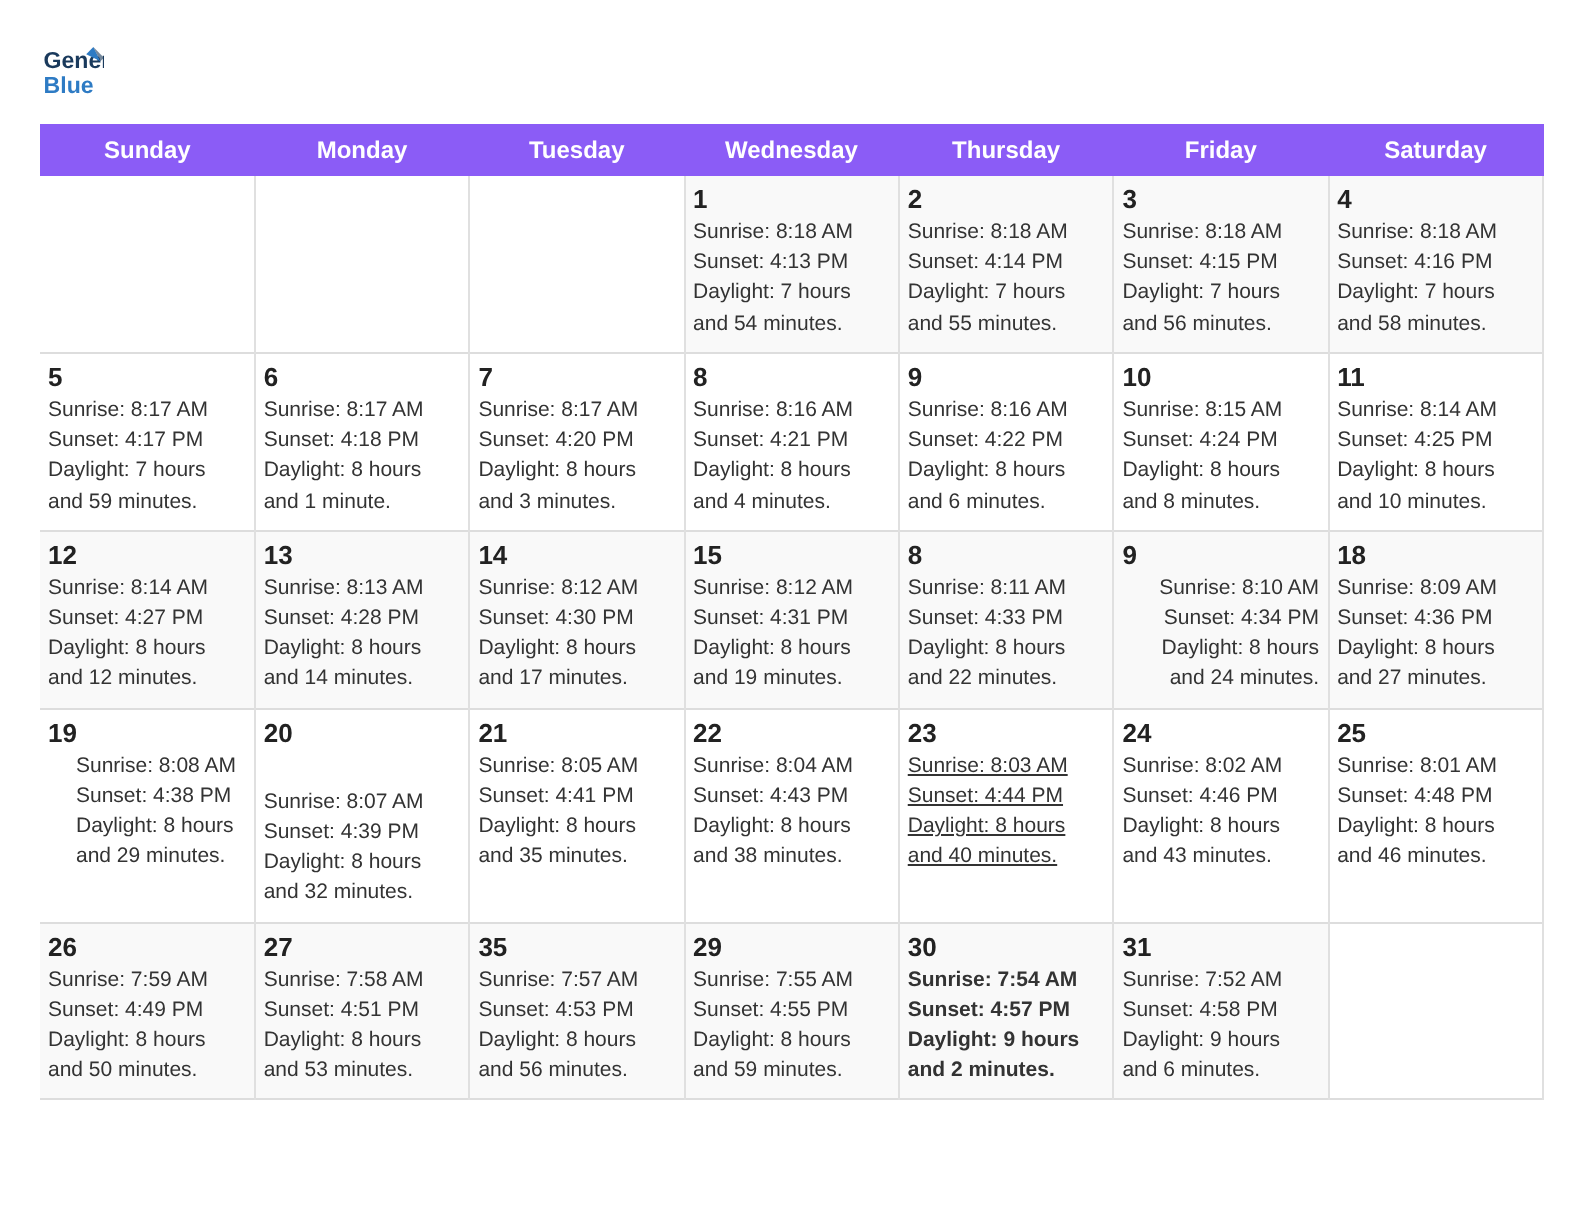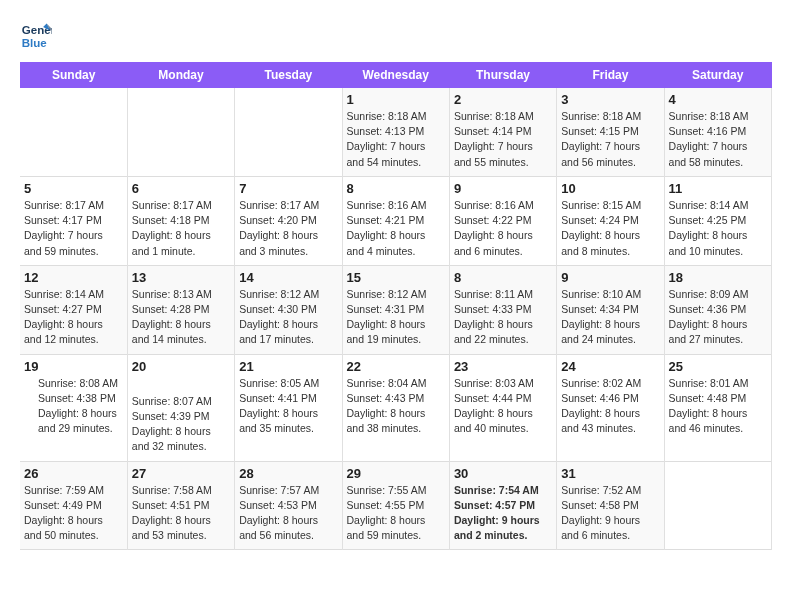--- a/index.html
+++ b/index.html
@@ -231,21 +231,21 @@
         </td>
         <td>
           <span class="day-number">8</span>
           <div class="day-info" style="white-space: pre-line;">Sunrise: 8:11 AM
 Sunset: 4:33 PM
 Daylight: 8 hours
 and 22 minutes.</div>
         </td>
         <td>
           <span class="day-number">9</span>
-          <div class="day-info" style="white-space: pre-line;">Sunrise: 8:10 AM
+          <div class="day-info" style="white-space: pre-line; text-align: right;">Sunrise: 8:10 AM
 Sunset: 4:34 PM
 Daylight: 8 hours
 and 24 minutes.</div>
         </td>
         <td>
           <span class="day-number">18</span>
           <div class="day-info" style="white-space: pre-line;">Sunrise: 8:09 AM
 Sunset: 4:36 PM
 Daylight: 8 hours
 and 27 minutes.</div>
@@ -275,21 +275,21 @@
         </td>
         <td>
           <span class="day-number">22</span>
           <div class="day-info" style="white-space: pre-line;">Sunrise: 8:04 AM
 Sunset: 4:43 PM
 Daylight: 8 hours
 and 38 minutes.</div>
         </td>
         <td>
           <span class="day-number">23</span>
-          <div class="day-info" style="white-space: pre-line;">Sunrise: 8:03 AM
+          <div class="day-info" style="white-space: pre-line; text-decoration: underline;">Sunrise: 8:03 AM
 Sunset: 4:44 PM
 Daylight: 8 hours
 and 40 minutes.</div>
         </td>
         <td>
           <span class="day-number">24</span>
           <div class="day-info" style="white-space: pre-line;">Sunrise: 8:02 AM
 Sunset: 4:46 PM
 Daylight: 8 hours
 and 43 minutes.</div>
@@ -311,21 +311,21 @@
 and 50 minutes.</div>
         </td>
         <td>
           <span class="day-number">27</span>
           <div class="day-info" style="white-space: pre-line;">Sunrise: 7:58 AM
 Sunset: 4:51 PM
 Daylight: 8 hours
 and 53 minutes.</div>
         </td>
         <td>
-          <span class="day-number">28</span>
+          <span class="day-number">35</span>
           <div class="day-info" style="white-space: pre-line;">Sunrise: 7:57 AM
 Sunset: 4:53 PM
 Daylight: 8 hours
 and 56 minutes.</div>
         </td>
         <td>
           <span class="day-number">29</span>
           <div class="day-info" style="white-space: pre-line;">Sunrise: 7:55 AM
 Sunset: 4:55 PM
 Daylight: 8 hours

